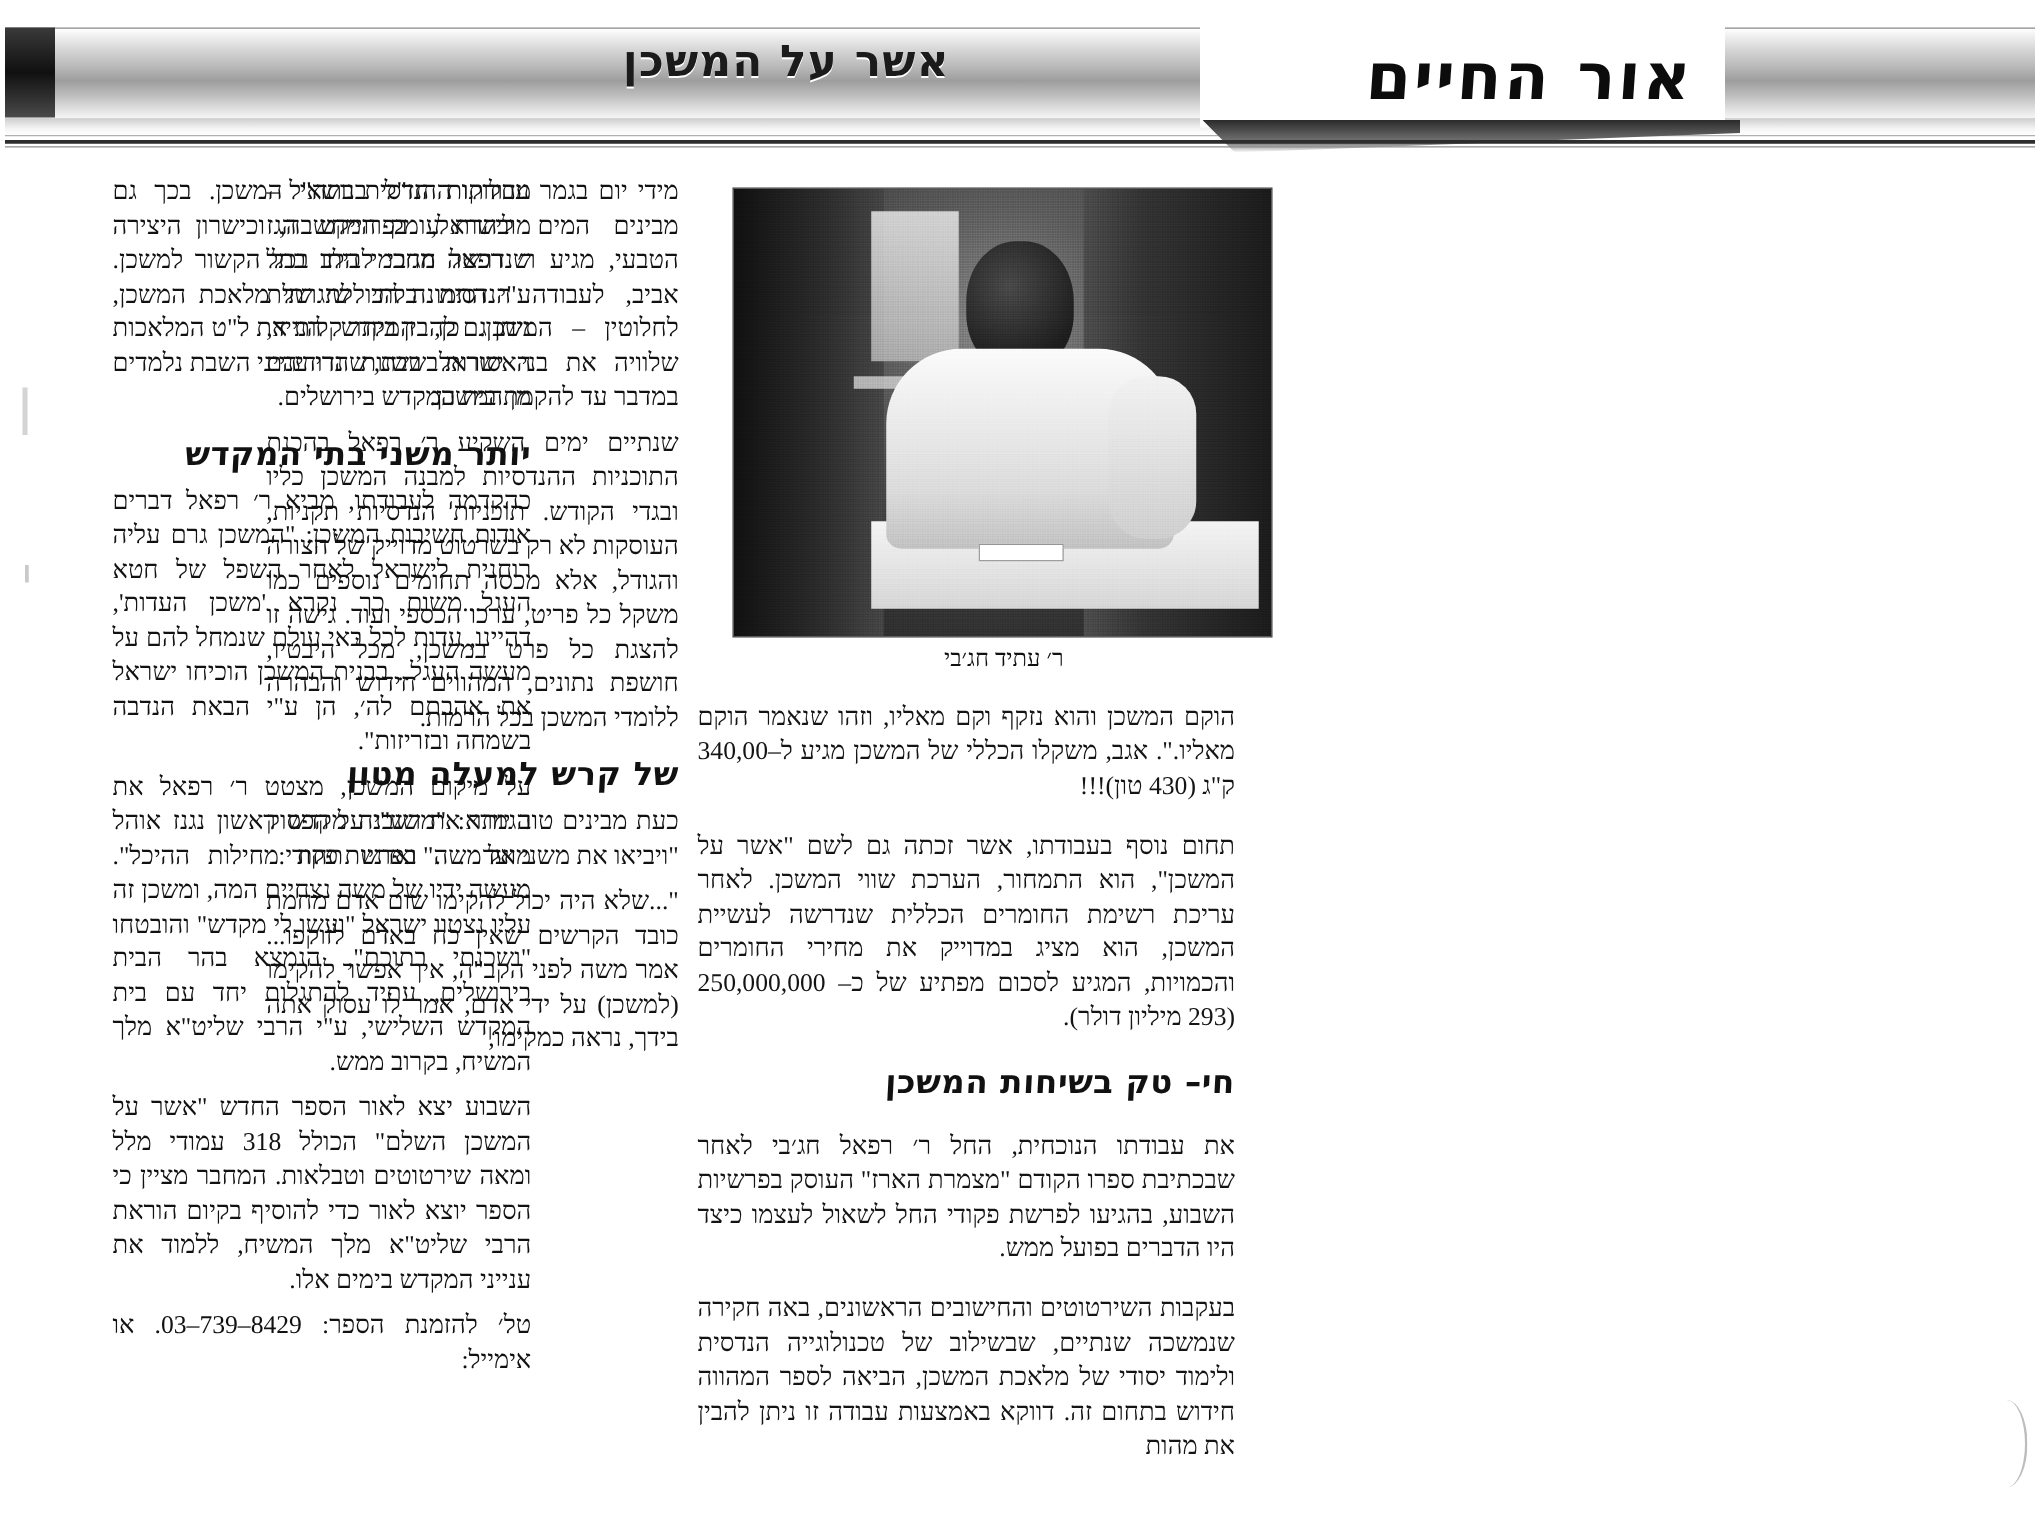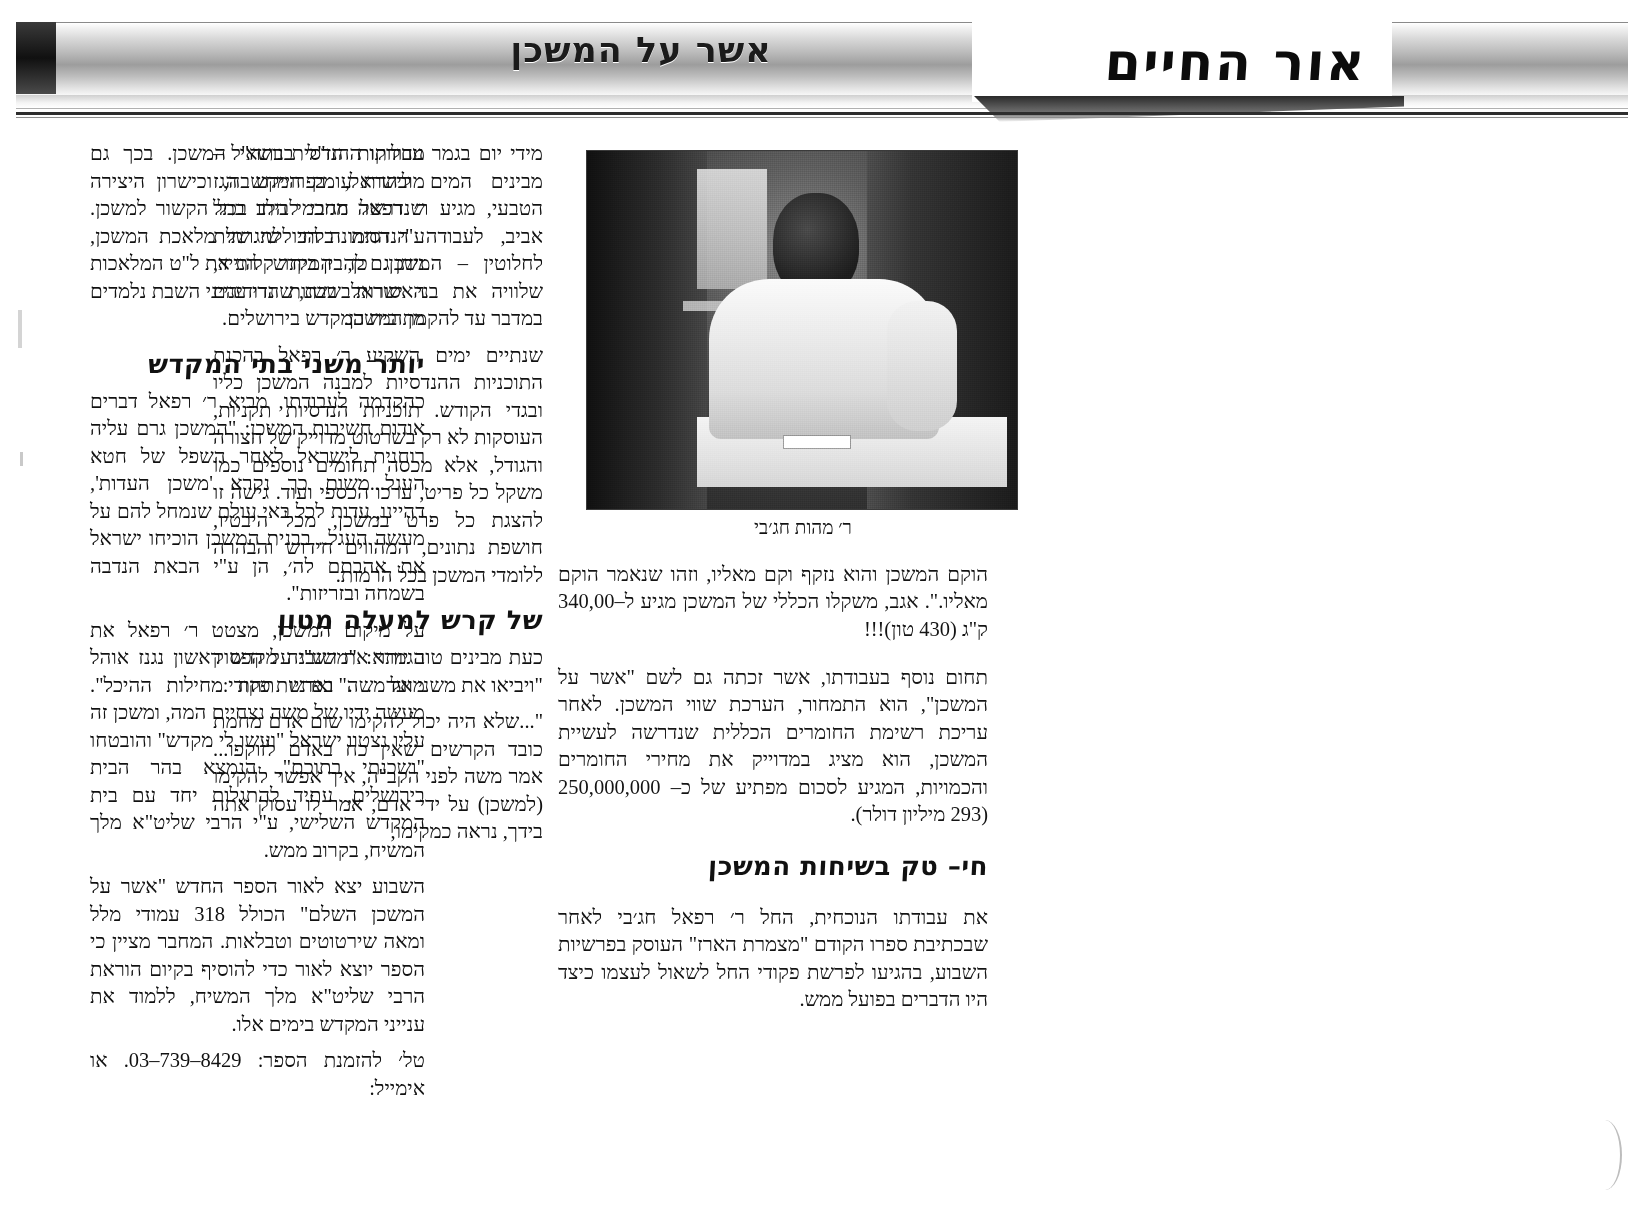--- a/index.html
+++ b/index.html
@@ -13,21 +13,21 @@
     position: relative;
     font-family: "Liberation Serif", "DejaVu Serif", serif;
     color: #141414;
     overflow: hidden;
   }
 
   
   .masthead {
     position: absolute;
     top: 0;
-    left: 16px;
+    left: 4px;
     width: 1388px;
     height: 118px;
   }
   .masthead-band {
     position: absolute;
     top: 22px;
     left: 0;
     width: 1628px;
     height: 72px;
     background: linear-gradient(to bottom,
@@ -294,28 +294,29 @@
       <div class="ph-wallR"></div>
       <div class="ph-panel"></div>
       <div class="ph-stripe"></div>
       <div class="ph-desk"></div>
       <div class="ph-head"></div>
       <div class="ph-body"></div>
       <div class="ph-arm"></div>
       <div class="ph-paper"></div>
       <div class="ph-grain"></div>
     </div>
-    <div class="caption">ר׳ מהות חג׳בי</div>
+    <div class="caption">ר׳ עתיד חג׳בי</div>
   </div>
 
   <div class="col-2-body">
     <p>הוקם המשכן והוא נזקף וקם מאליו, וזהו שנאמר הוקם מאליו.". אגב, משקלו הכללי של המשכן מגיע ל–340,00 ק"ג (430 טון)!!!</p>
     <p>תחום נוסף בעבודתו, אשר זכתה גם לשם "אשר על המשכן", הוא התמחור, הערכת שווי המשכן. לאחר עריכת רשימת החומרים הכללית שנדרשה לעשיית המשכן, הוא מציג במדוייק את מחירי החומרים והכמויות, המגיע לסכום מפתיע של כ– 250,000,000 (293 מיליון דולר).</p>
     <div class="subhead">חי– טק בשיחות המשכן</div>
     <p>את עבודתו הנוכחית, החל ר׳ רפאל חג׳בי לאחר שבכתיבת ספרו הקודם "מצמרת הארז" העוסק בפרשיות השבוע, בהגיעו לפרשת פקודי החל לשאול לעצמו כיצד היו הדברים בפועל ממש.</p>
+    <p>בעקבות השירטוטים והחישובים הראשונים, באה חקירה שנמשכה שנתיים, שבשילוב של טכנולוגייה הנדסית ולימוד יסודי של מלאכת המשכן, הביאה לספר המהווה חידוש בתחום זה. דווקא באמצעות עבודה זו ניתן להבין את מהות</p>
   </div>
 
   <div class="col col-4">
     <p>מחלוקות חז"ל בנושאי המשכן. בכך גם מובהרת עומק המחשבה, וכישרון היצירה שנדרשה מחכמי הלב בכל הקשור למשכן. ע"י התמונה הכוללת של מלאכת המשכן, ניתן גם להבין ביתר קלות את ל"ט המלאכות האסורות בשבת, שהרי ענייני השבת נלמדים מן המשכן.</p>
     <div class="subhead">יותר משני בתי המקדש</div>
     <p>כהקדמה לעבודתו, מביא ר׳ רפאל דברים אודות חשיבות המשכן: "המשכן גרם עליה רוחנית לישראל לאחר השפל של חטא העגל...משום כך נקרא 'משכן העדות', דהיינו, עדות לכל באי עולם שנמחל להם על מעשה העגל.. בבנית המשכן הוכיחו ישראל את אהבתם לה׳, הן ע"י הבאת הנדבה בשמחה ובזריזות".</p>
     <p>על מיקום המשכן, מצטט ר׳ רפאל את הגמרא: "משנבנה מקדש ראשון נגנז אוהל מועד . . ואדניו תחת מחילות ההיכל". מעשה ידיו של משה נצחיים המה, ומשכן זה עליו נצטוו ישראל "ועשו לי מקדש" והובטחו "ושכנתי בתוכם", הנמצא בהר הבית בירושלים, עתיד להתגלות יחד עם בית המקדש השלישי, ע"י הרבי שליט"א מלך המשיח, בקרוב ממש.</p>
     <p>השבוע יצא לאור הספר החדש "אשר על המשכן השלם" הכולל 318 עמודי מלל ומאה שירטוטים וטבלאות. המחבר מציין כי הספר יוצא לאור כדי להוסיף בקיום הוראת הרבי שליט"א מלך המשיח, ללמוד את ענייני המקדש בימים אלו.</p>
     <p>טל׳ להזמנת הספר: 8429–739–03. או אימייל:</p>
 

